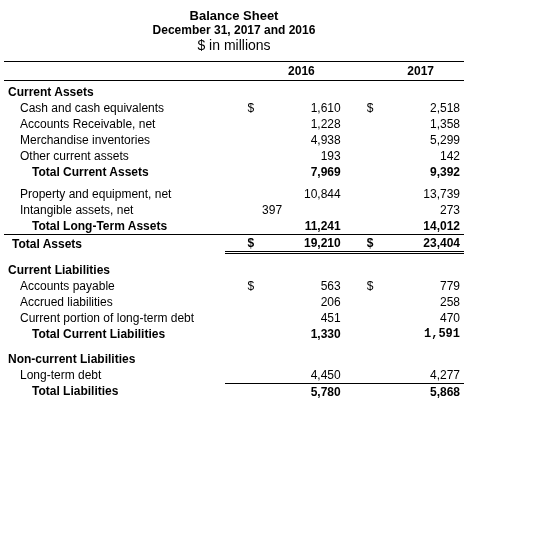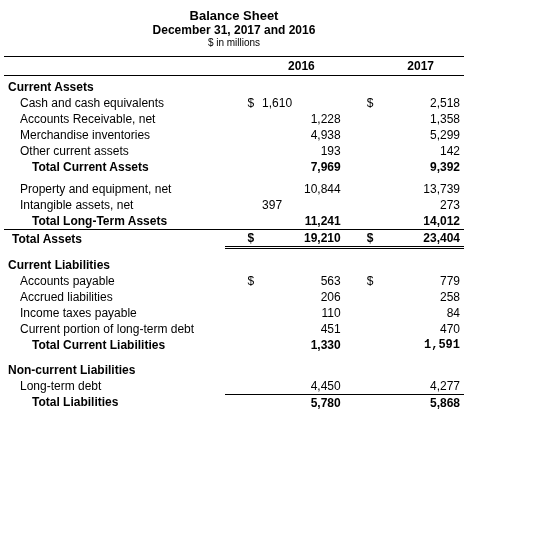--- a/index.html
+++ b/index.html
@@ -24,21 +24,21 @@
     }
     .header h1 {
       font-size: 13px;
       font-weight: bold;
     }
     .header h2 {
       font-size: 12px;
       font-weight: bold;
     }
     .header h3 {
-      font-size: 10px;
+      font-size: 14px;
       font-weight: normal;
     }
     table {
       width: 100%;
       border-collapse: collapse;
     }
     td, th {
       padding: 1px 4px;
       font-size: 12px;
     }
@@ -102,21 +102,21 @@
       </tr>
     </thead>
     <tbody>
 
       <tr class="section-header">
         <td colspan="5" style="font-weight:bold; padding-top:4px;">Current Assets</td>
       </tr>
       <tr class="indent">
         <td>Cash and cash equivalents</td>
         <td style="text-align:right;">$</td>
-        <td style="">1,610</td>
+        <td style="text-align:right;">1,610</td>
         <td style="text-align:right;">$</td>
         <td style="text-align:right;">2,518</td>
       </tr>
       <tr class="indent">
         <td>Accounts Receivable, net</td>
         <td></td>
         <td style="text-align:right;">1,228</td>
         <td></td>
         <td style="text-align:right;">1,358</td>
       </tr>
@@ -190,27 +190,20 @@
         <td style="text-align:right;">779</td>
       </tr>
       <tr class="indent">
         <td>Accrued liabilities</td>
         <td></td>
         <td style="text-align:right;">206</td>
         <td></td>
         <td style="text-align:right;">258</td>
       </tr>
       <tr class="indent">
-        <td>Income taxes payable</td>
-        <td></td>
-        <td style="text-align:right;">110</td>
-        <td></td>
-        <td style="text-align:right;">84</td>
-      </tr>
-      <tr class="indent">
         <td>Current portion of long-term debt</td>
         <td></td>
         <td style="text-align:right;">451</td>
         <td></td>
         <td style="text-align:right;">470</td>
       </tr>
       <tr class="total-row">
         <td>Total Current Liabilities</td>
         <td></td>
         <td style="text-align:right;">1,330</td>

